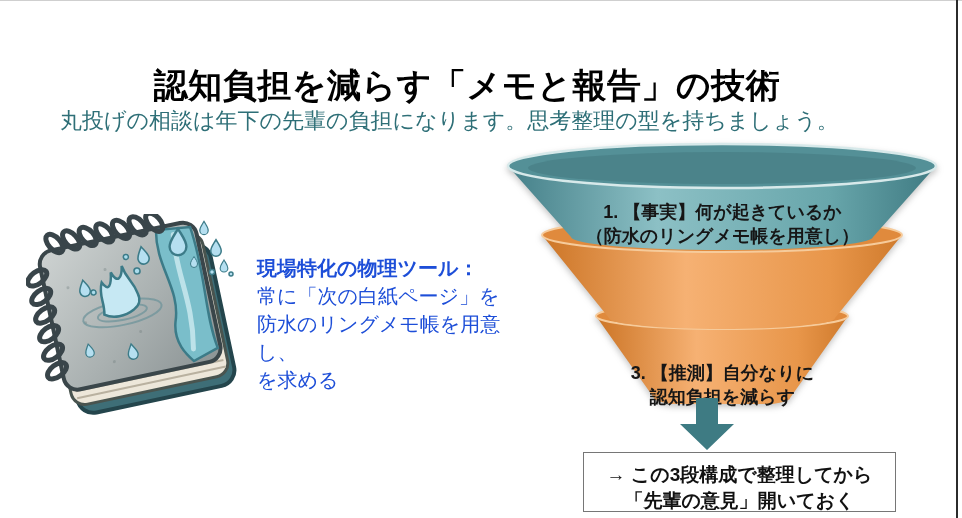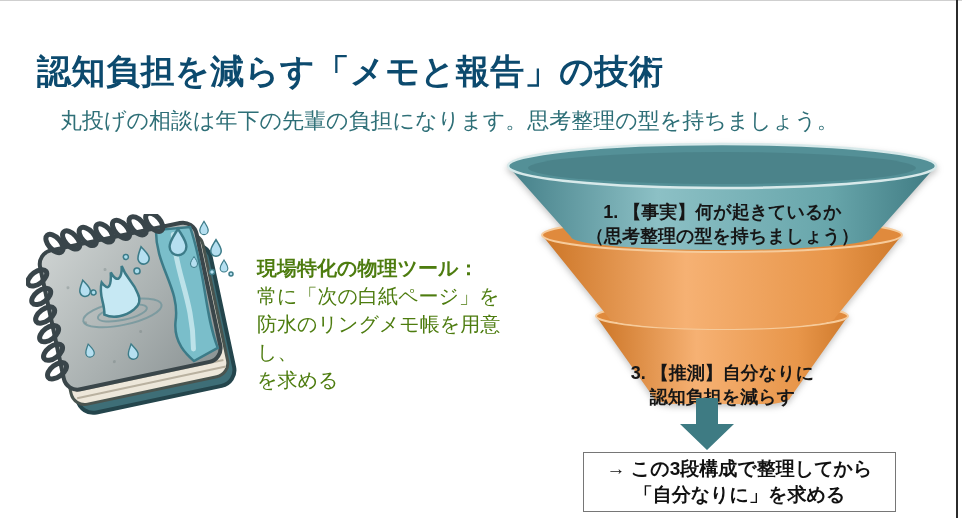--- a/index.html
+++ b/index.html
@@ -4,47 +4,47 @@
 <style>
   html,body{margin:0;padding:0;background:#fff;}
   .slide{
     position:relative;width:962px;height:518px;background:#ffffff;overflow:hidden;
     font-family:"Liberation Sans","DejaVu Sans",sans-serif;
   }
   .top-edge{position:absolute;left:0;top:0;width:962px;height:1px;background:#cfcfcf;}
   .right-edge{position:absolute;right:4px;top:0;height:518px;width:2px;background:#2b2b2b;}
 
   .title{
-    position:absolute;left:37px;top:26px;width:860px;
-    font-size:34px;font-weight:800;color:#0c4a6e;letter-spacing:.5px;white-space:nowrap;
+    position:absolute;left:37px;top:40px;width:860px;
+    font-size:34px;font-weight:800;color:#000000;letter-spacing:.5px;white-space:nowrap;text-align:center;
   }
   .subtitle{
     position:absolute;left:37px;top:84px;width:880px;
     font-size:22px;font-weight:500;color:#2e6f77;white-space:nowrap;margin-left:23px;
   }
 
   .notebook{position:absolute;left:26px;top:214px;width:224px;height:204px;}
 
   .toolnote{position:absolute;left:257px;top:254px;width:250px;
-    font-size:20px;line-height:28px;color:#4d7c0f;}
+    font-size:20px;line-height:28px;color:#1d4ed8;}
   .toolnote .head{font-weight:800;}
 
   .funnel{position:absolute;left:505px;top:142px;width:435px;height:262px;}
   .funnel svg{position:absolute;left:0;top:0;filter:drop-shadow(0 3px 3px rgba(90,90,90,.35));}
   .tier-label{position:absolute;left:0;width:100%;text-align:center;
     font-weight:800;font-size:18px;line-height:24px;color:#161616;margin-top:24px;}
   .t1{top:34px}.t2{top:111px}.t3{top:195px}
 
   .down-arrow{position:absolute;left:680px;top:398px;width:54px;height:52px;}
 
   .conclusion{
     position:absolute;left:583px;top:452px;width:313px;height:60px;
     background:#ffffff;border:1px solid #767676;box-sizing:border-box;
     text-align:center;font-weight:800;font-size:19px;line-height:26px;color:#111;
-    padding-top:3px;
+    padding-top:9px;
   }
 </style>
 </head>
 <body>
 
 <div class="slide">
   <div class="top-edge"></div>
   <div class="right-edge"></div>
 
   <h1 class="title">認知負担を減らす「メモと報告」の技術</h1>
@@ -137,31 +137,31 @@
 
       <path d="M37,93 A180,17 0 0 0 397,93 L330,176 A113,11 0 0 1 104,176 Z" fill="url(#gO)"></path>
       <ellipse cx="217" cy="93" rx="180" ry="17" fill="#e08a3d" stroke="#f6cb9b" stroke-width="2"></ellipse>
 
       <path d="M3,24 A214,22 0 0 0 431,24 L368,95 A151,13 0 0 1 66,95 Z" fill="url(#gT)"></path>
       <ellipse cx="217" cy="24" rx="214" ry="22" fill="#549097" stroke="#d7e9ea" stroke-width="2.5"></ellipse>
       <ellipse cx="217" cy="26" rx="194" ry="16" fill="rgba(25,60,66,0.15)"></ellipse>
     </svg>
     <div class="tier-label t1">
       <div>1. 【事実】何が起きているか</div>
-      <div>（思考整理の型を持ちましょう）</div>
+      <div>（防水のリングメモ帳を用意し）</div>
     </div>
     <div class="tier-label t3">
       <div>3. 【推測】自分なりに</div>
       <div>認知負担を減らす</div>
     </div>
   </div>
 
   <div class="down-arrow">
     <svg width="54" height="52" viewBox="0 0 54 52">
       <path d="M16,0 L38,0 L38,26 L54,26 L27,52 L0,26 L16,26 Z" fill="#3e7b83"></path>
     </svg>
   </div>
 
   <div class="conclusion">
     <div>→ この3段構成で整理してから</div>
-    <div>「自分なりに」を求める</div>
+    <div>「先輩の意見」開いておく</div>
   </div>
 </div>
 
 </body></html>

